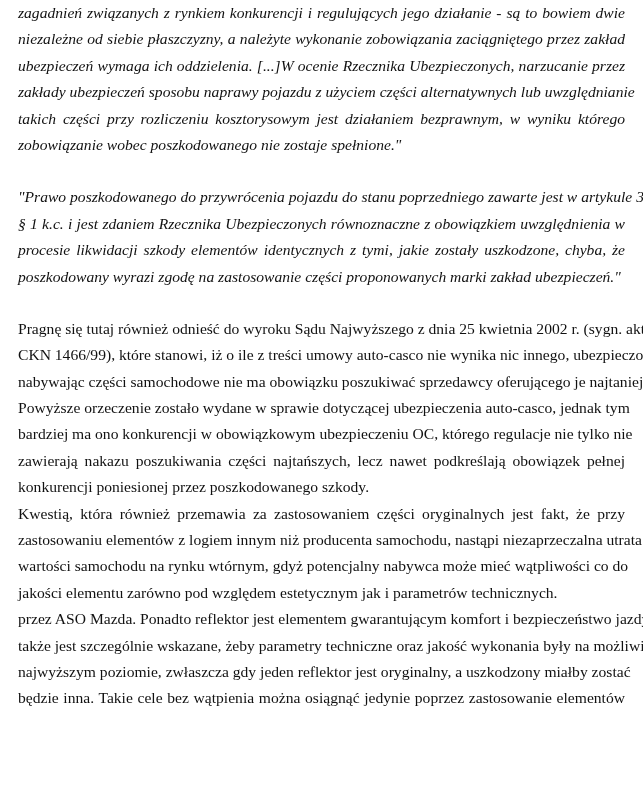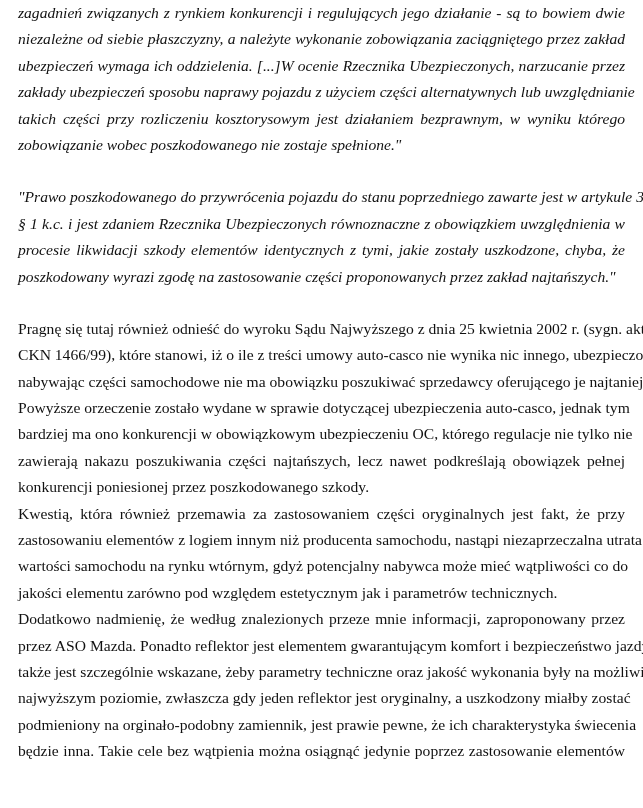--- a/index.html
+++ b/index.html
@@ -32,21 +32,21 @@
     <span class="line">takich części przy rozliczeniu kosztorysowym jest działaniem bezprawnym, w wyniku którego</span>
     <span class="line last">zobowiązanie wobec poszkodowanego nie zostaje spełnione."</span>
   </div>
 
   <div class="gap1"></div>
 
   <div class="para italic">
     <span class="line">"Prawo poszkodowanego do przywrócenia pojazdu do stanu poprzedniego zawarte jest w artykule 363</span>
     <span class="line">§ 1 k.c. i jest zdaniem Rzecznika Ubezpieczonych równoznaczne z obowiązkiem uwzględnienia w</span>
     <span class="line">procesie likwidacji szkody elementów identycznych z tymi, jakie zostały uszkodzone, chyba, że</span>
-    <span class="line last">poszkodowany wyrazi zgodę na zastosowanie części proponowanych przez zakład najtańszych."</span>
+    <span class="line last">poszkodowany wyrazi zgodę na zastosowanie części proponowanych marki zakład ubezpieczeń."</span>
   </div>
 
   <div class="gap2"></div>
 
   <div class="para">
     <span class="line">Pragnę się tutaj również odnieść do wyroku Sądu Najwyższego z dnia 25 kwietnia 2002 r. (sygn. akt I</span>
     <span class="line">CKN 1466/99), które stanowi, iż o ile z treści umowy auto-casco nie wynika nic innego, ubezpieczony</span>
     <span class="line">nabywając części samochodowe nie ma obowiązku poszukiwać sprzedawcy oferującego je najtaniej.</span>
     <span class="line">Powyższe orzeczenie zostało wydane w sprawie dotyczącej ubezpieczenia auto-casco, jednak tym</span>
     <span class="line">bardziej ma ono konkurencji w obowiązkowym ubezpieczeniu OC, którego regulacje nie tylko nie</span>
@@ -55,22 +55,20 @@
   </div>
 
   <div class="para">
     <span class="line">Kwestią, która również przemawia za zastosowaniem części oryginalnych jest fakt, że przy</span>
     <span class="line">zastosowaniu elementów z logiem innym niż producenta samochodu, nastąpi niezaprzeczalna utrata</span>
     <span class="line">wartości samochodu na rynku wtórnym, gdyż potencjalny nabywca może mieć wątpliwości co do</span>
     <span class="line last">jakości elementu zarówno pod względem estetycznym jak i parametrów technicznych.</span>
   </div>
 
   <div class="para">
-    <span class="line">Dodatkowo nadmienię, że według znalezionych przeze mnie informacji, zaproponowany przez</span>
     <span class="line">przez ASO Mazda. Ponadto reflektor jest elementem gwarantującym komfort i bezpieczeństwo jazdy,</span>
     <span class="line">także jest szczególnie wskazane, żeby parametry techniczne oraz jakość wykonania były na możliwie</span>
     <span class="line">najwyższym poziomie, zwłaszcza gdy jeden reflektor jest oryginalny, a uszkodzony miałby zostać</span>
-    <span class="line">podmieniony na orginało-podobny zamiennik,  jest prawie pewne, że ich charakterystyka świecenia</span>
     <span class="line">będzie inna. Takie cele bez wątpienia można osiągnąć jedynie poprzez zastosowanie elementów</span>
 
   </div>
 
 </div>
 
 </body></html>

